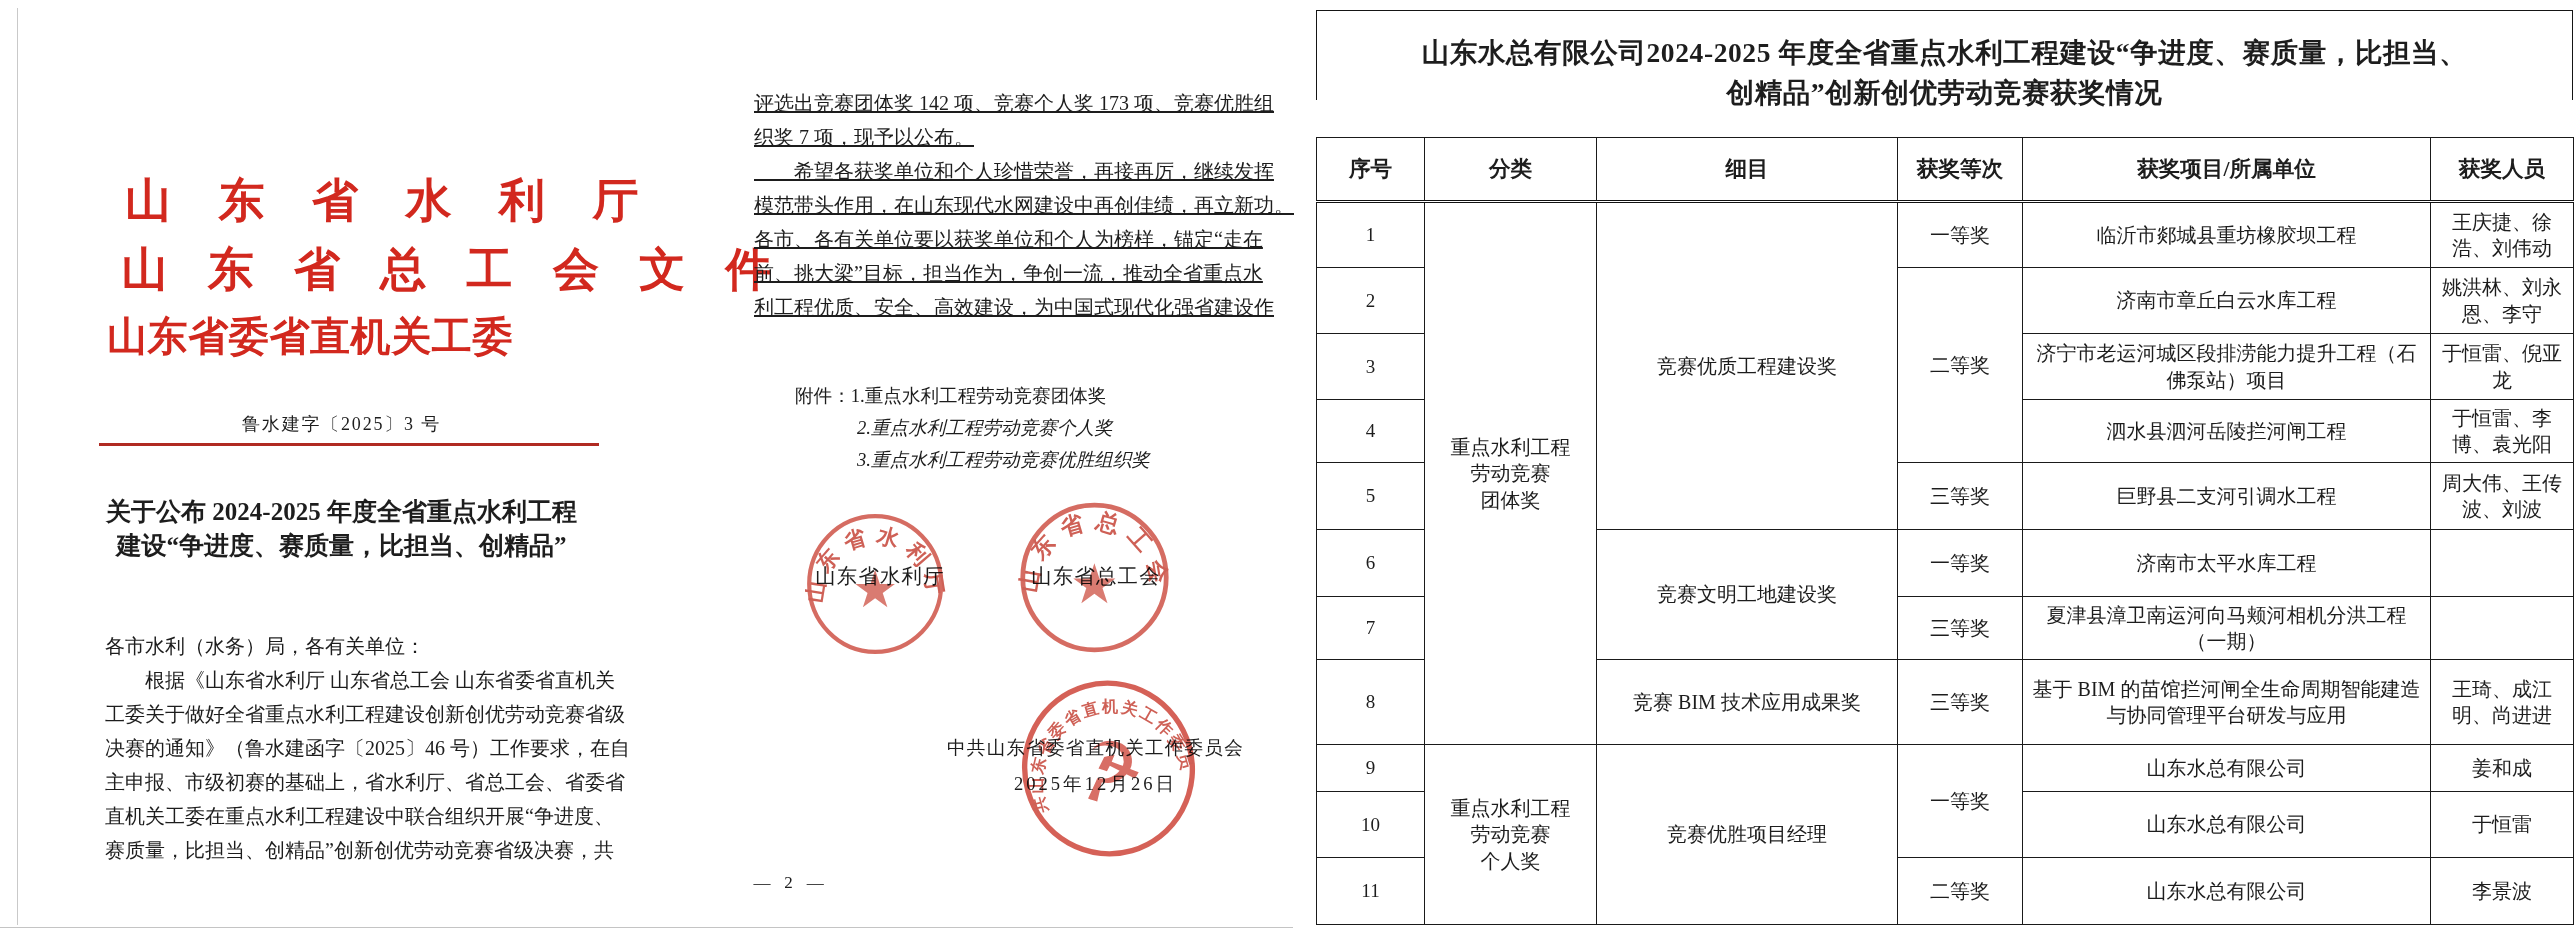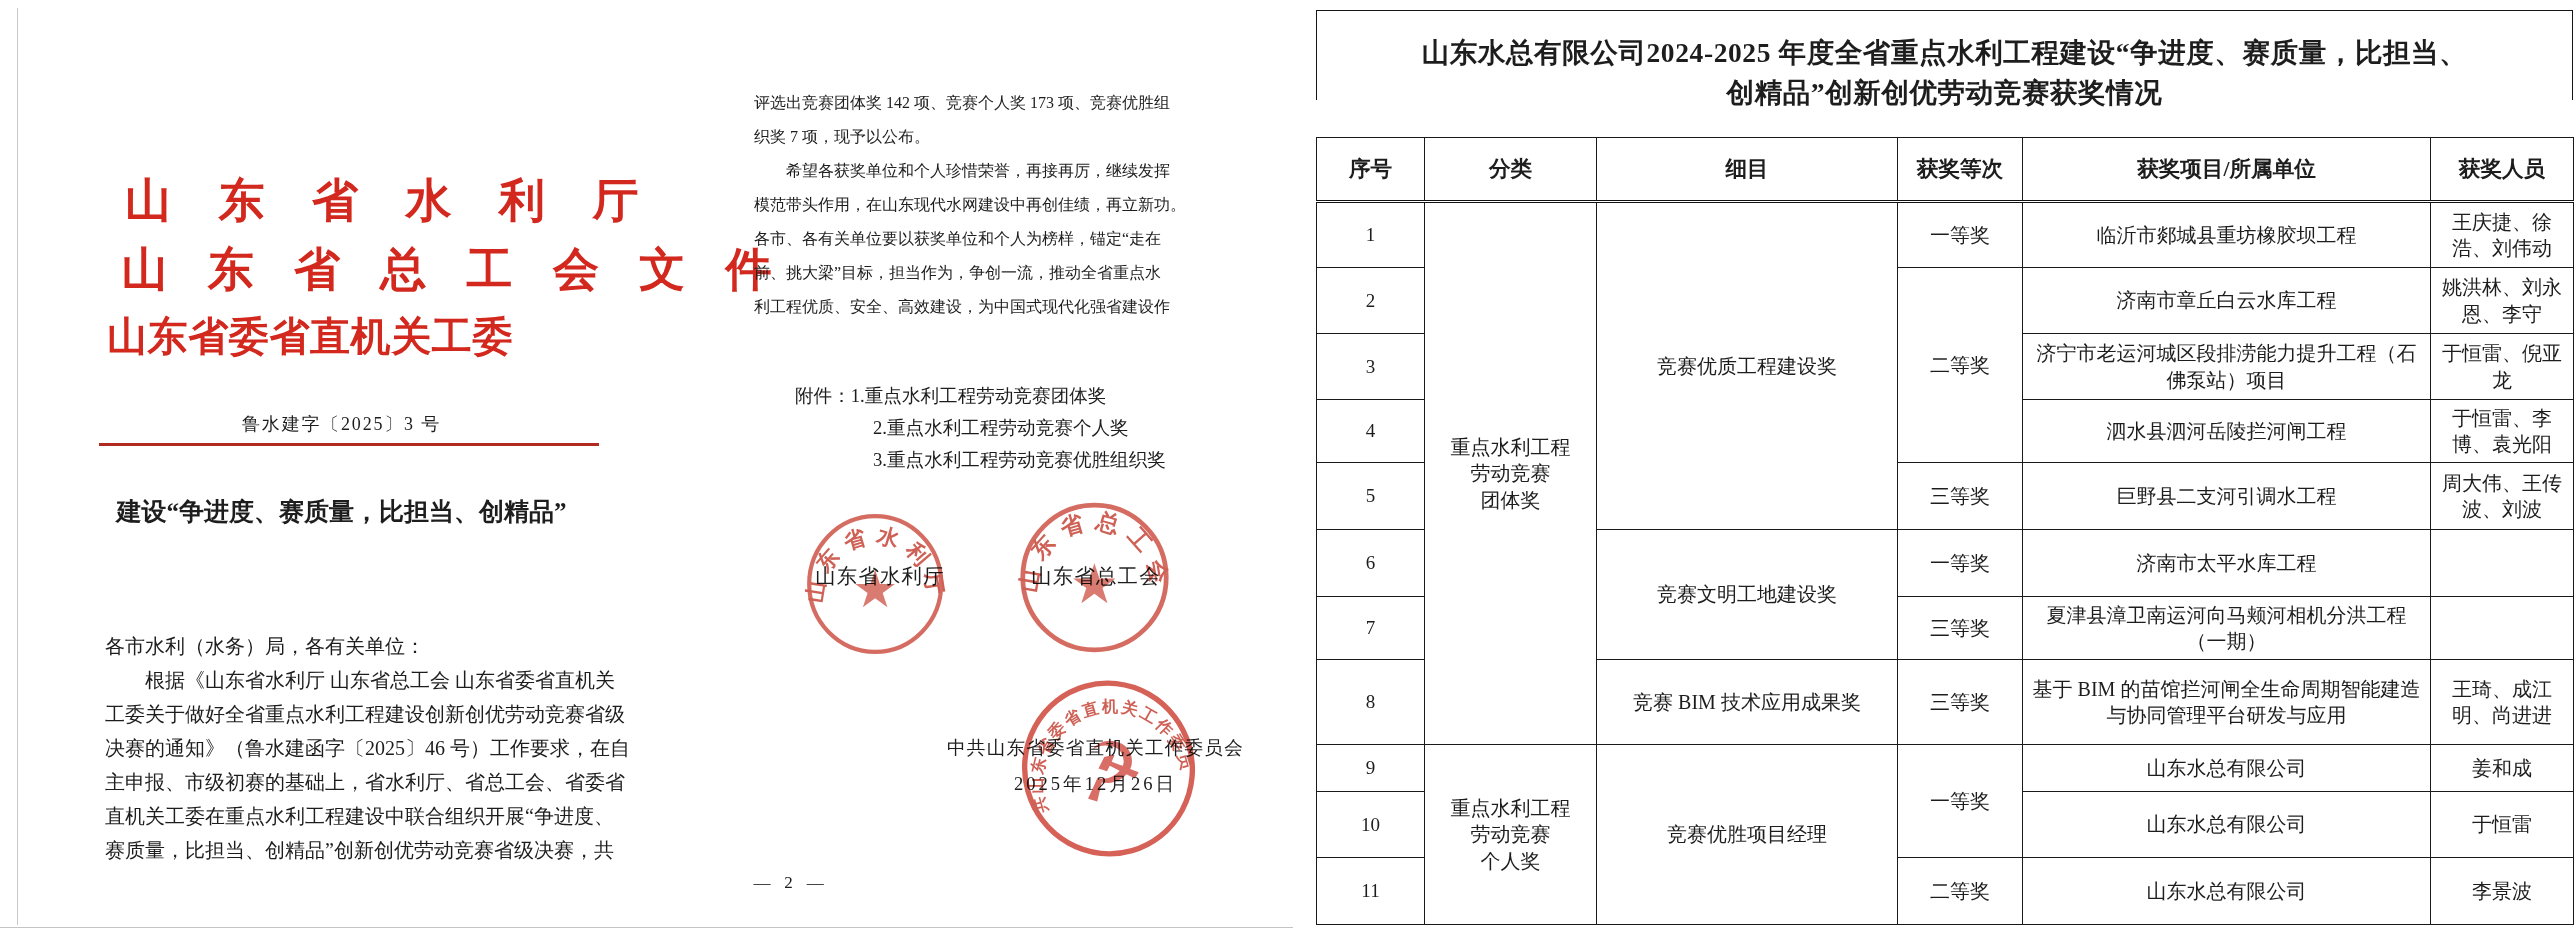--- a/index.html
+++ b/index.html
@@ -19,23 +19,23 @@
   .red-head{left:107px;top:166px;width:392px;text-align:center;color:#d2281e;font-weight:bold;}
   .rh1{font-size:46px;letter-spacing:18px;padding-left:18px;line-height:69px;white-space:nowrap;}
   .rh2{font-size:46px;letter-spacing:14.4px;padding-left:14.4px;line-height:69px;white-space:nowrap;}
   .rh3{font-size:40px;letter-spacing:0.6px;line-height:66px;white-space:nowrap;}
   .doc-no{left:102px;top:412px;width:479px;text-align:center;font-size:18px;letter-spacing:1.8px;}
   .red-rule{left:99px;top:443px;width:500px;height:3px;background:#b02a22;}
   .doc-title{left:102px;top:495px;width:479px;text-align:center;font-size:25px;font-weight:bold;line-height:34px;}
   .body1{left:105px;top:629px;width:476px;font-size:20px;line-height:34px;}
   .body1 div,.body2 div{white-space:nowrap;}
   
-  .body2{left:754px;top:86px;width:482px;font-size:16px;line-height:34px;}
+  .body2{left:754px;top:86px;width:482px;font-size:20px;line-height:34px;text-decoration:underline;}
   .atts{left:795px;top:380px;font-size:18.6px;line-height:32px;white-space:nowrap;}
-  .att-indent{margin-left:78px;}
+  .att-indent{margin-left:62px;font-style:italic;}
   .sig{text-align:center;font-size:20.4px;letter-spacing:1.2px;}
   .sig-a{left:796px;top:562px;width:168px;}
   .sig-b{left:1012px;top:562px;width:168px;}
   .sig-c{left:934px;top:735px;width:323px;font-size:18.6px;}
   .sig-d{left:934px;top:771px;width:323px;font-size:18.6px;letter-spacing:3px;}
   .pageno{left:743px;top:873px;width:96px;text-align:center;font-size:17px;letter-spacing:4.8px;}
   .seal{mix-blend-mode:multiply;opacity:.88;}
   .seal-a{left:805px;top:512px;}
   .seal-b{left:1018px;top:501px;}
   .seal-c{left:1020px;top:680px;}
@@ -70,20 +70,21 @@
   <div class="abs red-head">
     <div class="rh1">山 东 省 水 利 厅</div>
     <div class="rh2">山 东 省 总 工 会 文 件</div>
     <div class="rh3">山东省委省直机关工委</div>
   </div>
 
   <div class="abs doc-no">鲁水建字〔2025〕3 号</div>
   <div class="abs red-rule"></div>
 
   <div class="abs doc-title">
+    <div>关于公布 2024-2025 年度全省重点水利工程</div>
     <div>建设“争进度、赛质量，比担当、创精品”</div>
   </div>
 
   <div class="abs body1">
     <div>各市水利（水务）局，各有关单位：</div>
     <div>　　根据《山东省水利厅 山东省总工会 山东省委省直机关</div>
     <div>工委关于做好全省重点水利工程建设创新创优劳动竞赛省级</div>
     <div>决赛的通知》（鲁水建函字〔2025〕46 号）工作要求，在自</div>
     <div>主申报、市级初赛的基础上，省水利厅、省总工会、省委省</div>
     <div>直机关工委在重点水利工程建设中联合组织开展“争进度、</div>

